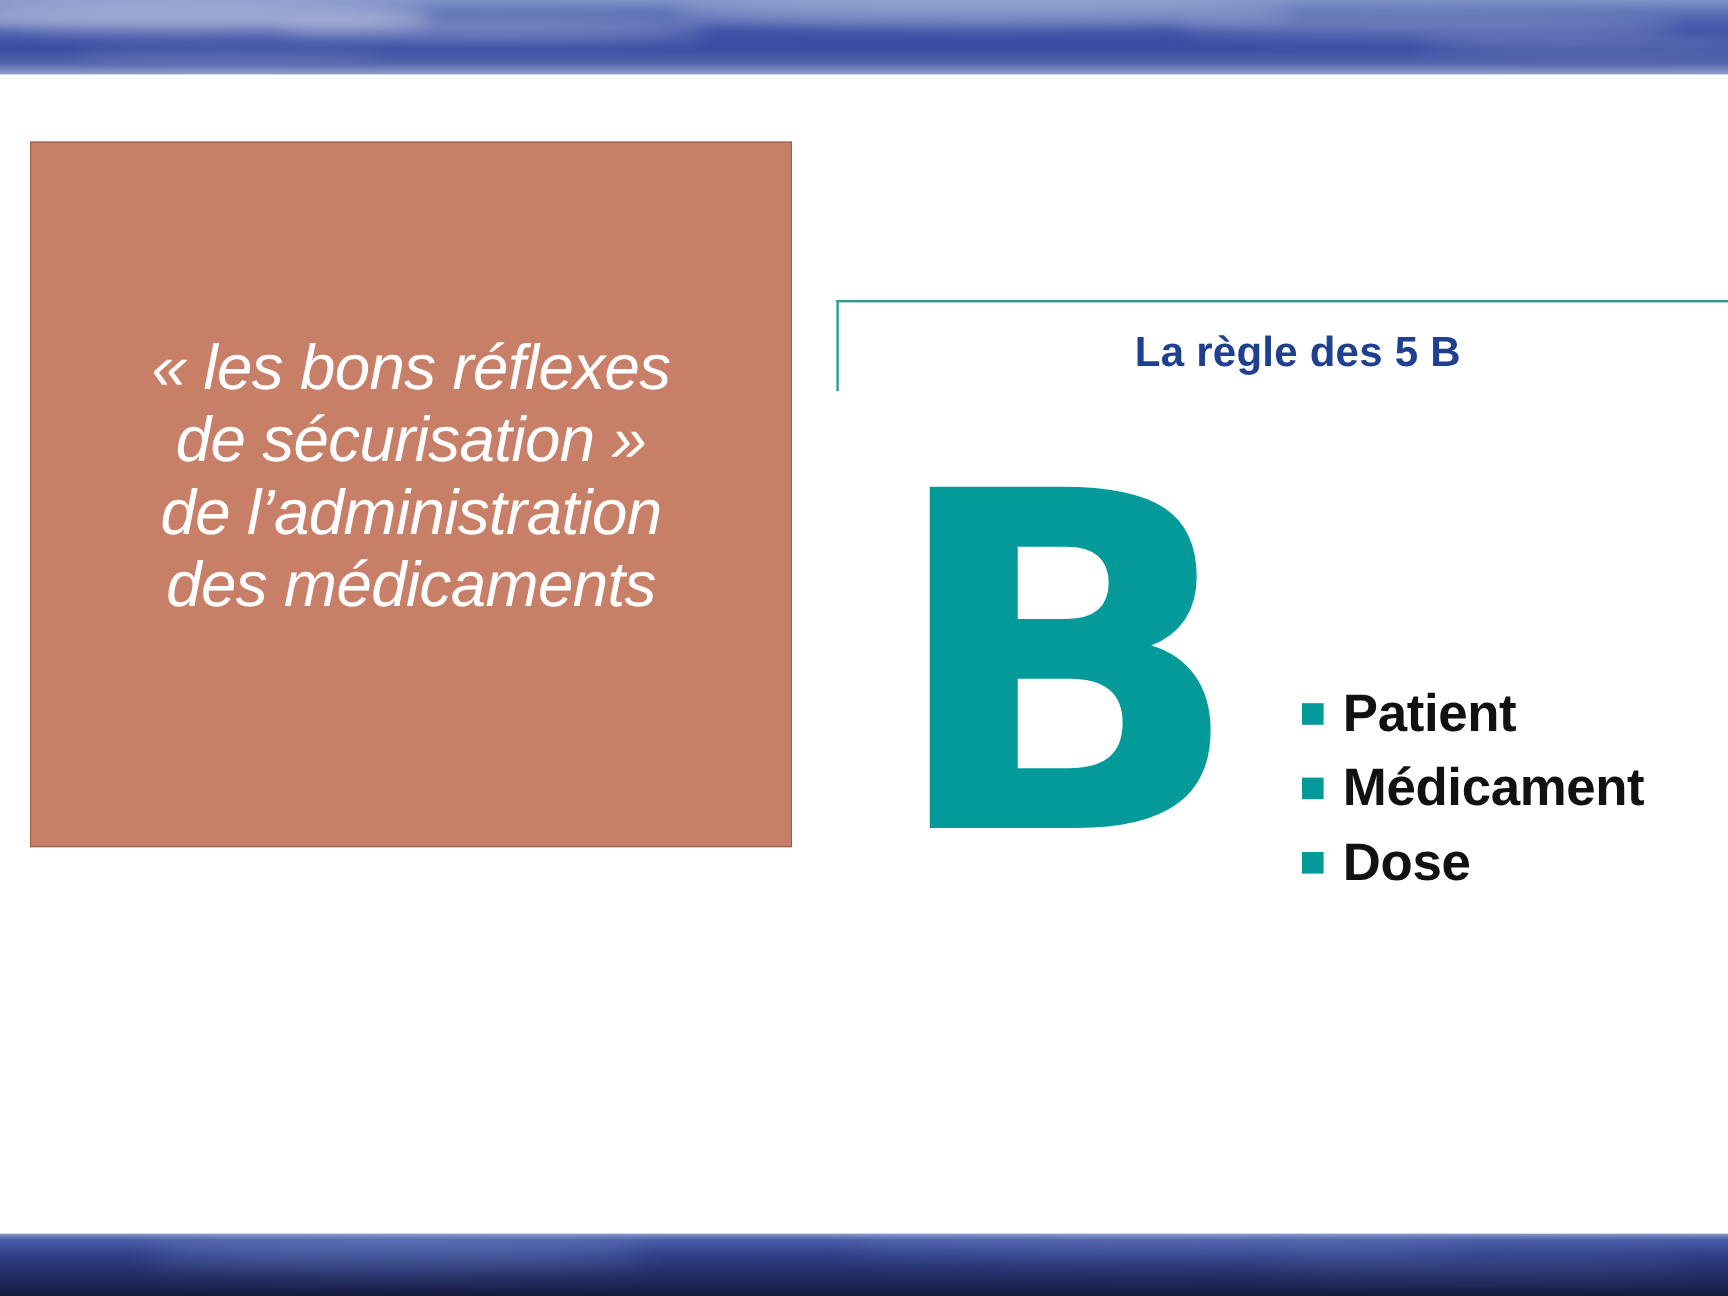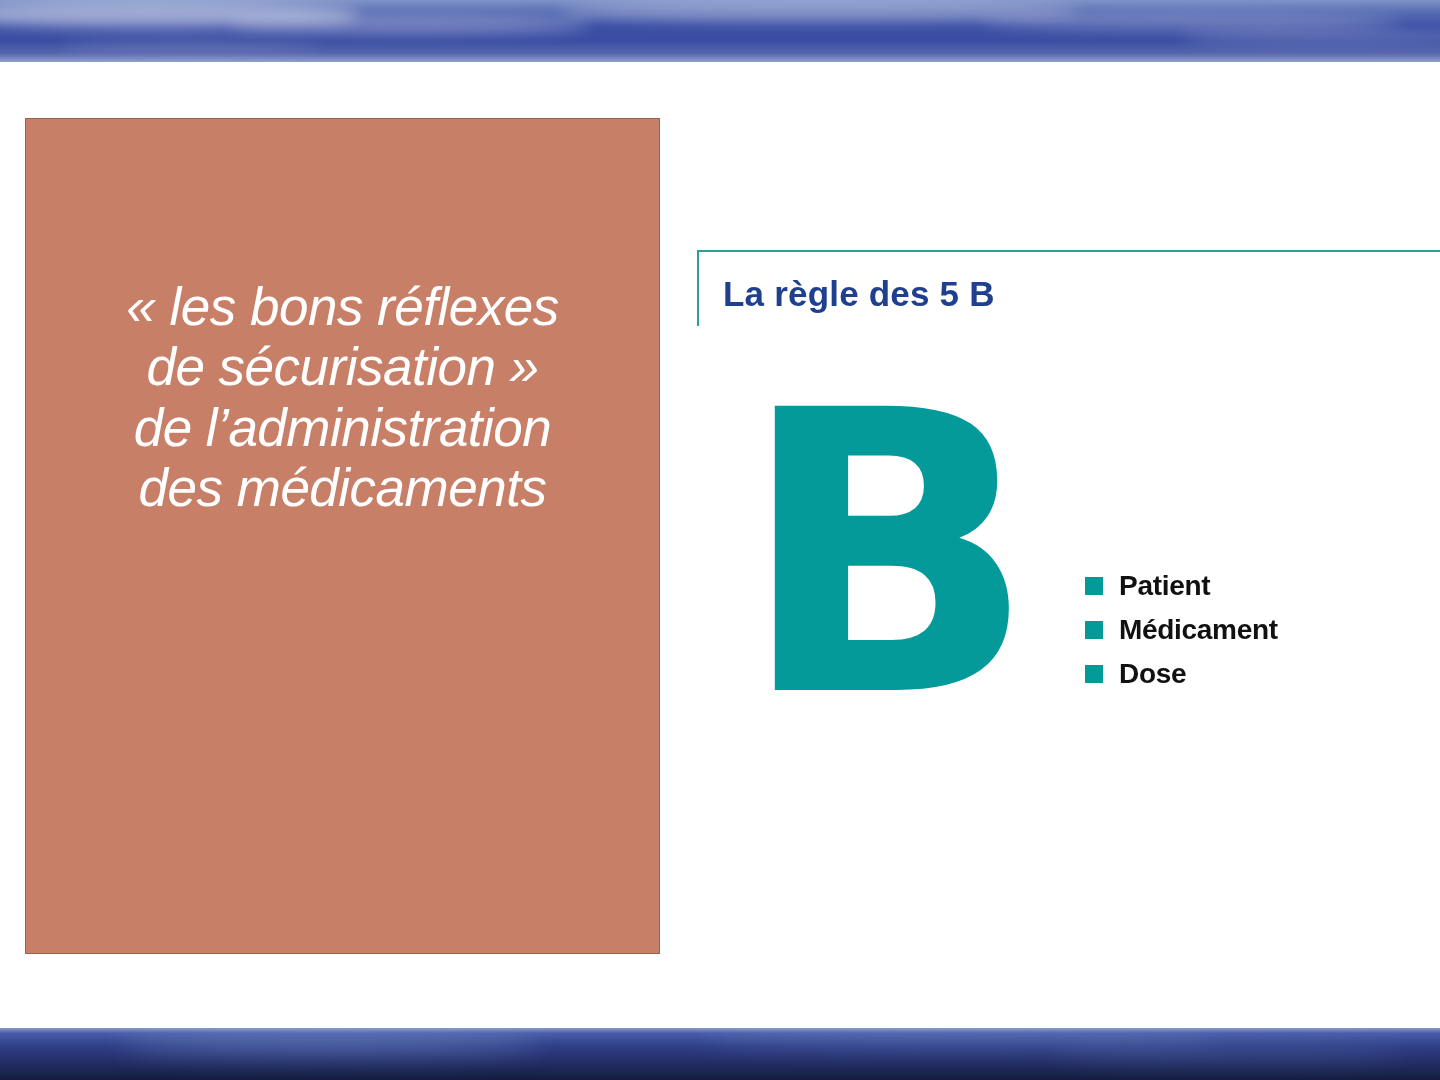--- a/index.html
+++ b/index.html
@@ -72,21 +72,21 @@
   .band-bottom .g1 { left: 120px; top: 4px; width: 420px; height: 22px; }
   .band-bottom .g2 { left: 700px; top: 0px; width: 520px; height: 18px; opacity: .7; }
   .band-bottom .g3 { left: 1050px; top: 16px; width: 360px; height: 16px; opacity: .5; }
 
   
   .quote-panel {
     position: absolute;
     left: 25px;
     top: 118px;
     width: 635px;
-    height: 836px;
+    height: 588px;
     background: #c87f68;
     border: 1px solid #9d5f4c;
     box-sizing: border-box;
   }
   .quote-text {
     position: absolute;
     left: 0;
     right: 0;
     top: 158px;
     padding: 0 14px;
@@ -99,20 +99,21 @@
     letter-spacing: -0.5px;
     white-space: pre-line;
   }
 
   
   .right-pane {
     position: absolute;
     left: 697px;
     top: 250px;
     width: 743px;
+    text-align: center;
   }
 
   .title-box {
     position: relative;
     border-top: 2px solid #2e9c97;
     border-left: 2px solid #2e9c97;
     height: 76px;
     box-sizing: border-box;
     padding: 22px 0 0 24px;
   }
@@ -147,21 +148,21 @@
     top: 180px;
     margin: 0;
     padding: 0;
     list-style: none;
   }
   .bullet-list li {
     display: flex;
     align-items: center;
     margin-bottom: 12px;
     color: #111111;
-    font-size: 28px;
+    font-size: 44px;
     font-weight: bold;
     letter-spacing: -0.3px;
   }
   .bullet-square {
     width: 18px;
     height: 18px;
     background: #049a9a;
     margin-right: 16px;
     flex: 0 0 auto;
   }

